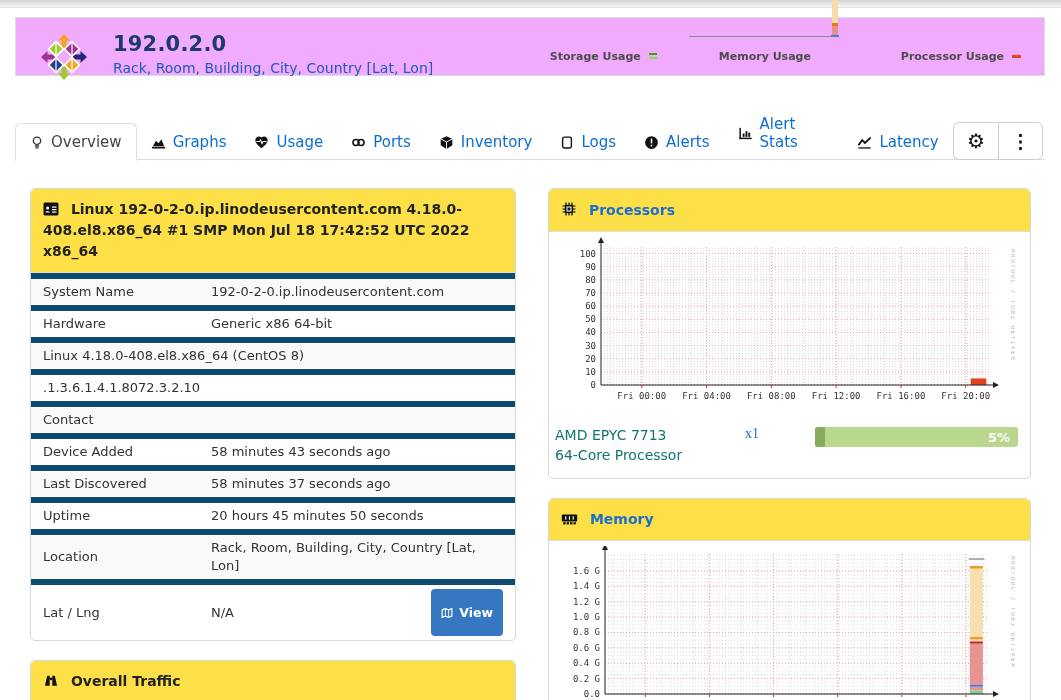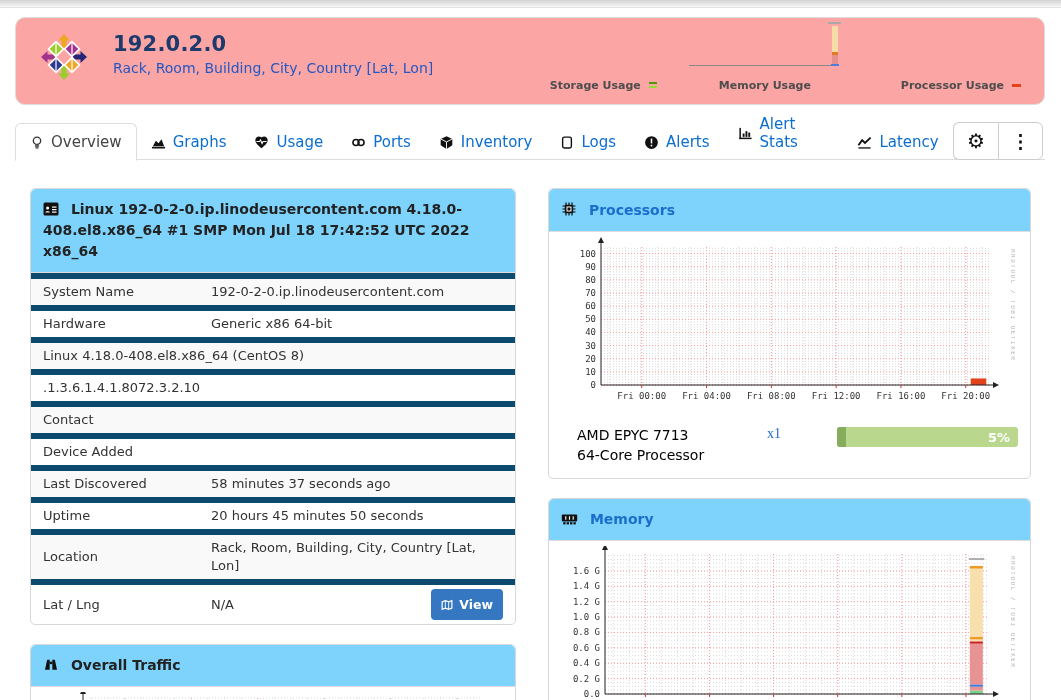--- a/index.html
+++ b/index.html
@@ -1,21 +1,21 @@
 <!DOCTYPE html>
 <html><head>
 <meta charset="utf-8">
 <style>
   html,body{margin:0;padding:0;width:1061px;height:700px;overflow:hidden;background:#fff;
     font-family:"DejaVu Sans","Liberation Sans",sans-serif;color:#333;}
   .topstrip{position:absolute;left:0;top:0;width:100%;height:7px;
     background:linear-gradient(#d2d2d2,#f7f7f7);border-bottom:1px solid #e3e3e3;}
   
-  .header-card{position:absolute;left:15px;top:17px;width:1030px;height:88px;
-    border:1px solid #ddd;border-radius:10px;background:#fca5a5;box-sizing:border-box;}
+  .header-card{position:absolute;left:15px;top:17px;width:1030px;height:59px;
+    border:1px solid #ddd;border-radius:0;background:#f0abfc;box-sizing:border-box;}
   .logo{position:absolute;left:24px;top:15px;}
   .head-text{position:absolute;left:97px;top:14px;}
   .dev-title{font-size:21px;font-weight:bold;color:#1d3a6c;letter-spacing:.2px;}
   .dev-loc{font-size:14px;color:#2257c4;text-decoration:none;display:inline-block;margin-top:4px;cursor:pointer;}
   .spark-group{position:absolute;right:22px;bottom:12px;display:flex;align-items:flex-end;gap:30px;}
   .spark-label{font-size:11px;font-weight:bold;color:#4d4d4d;white-space:nowrap;padding-left:30px;}
   .spark-item{display:flex;align-items:flex-end;gap:8px;cursor:pointer;}
   .spark-item.col{flex-direction:column;align-items:flex-start;gap:10px;}
   .mini{position:relative;display:inline-block;}
   .mini i{position:absolute;display:block;}
@@ -43,36 +43,36 @@
   .tab-actions{position:absolute;right:2px;top:2px;display:flex;z-index:3;}
   .btn-tool{width:45px;height:38px;background:#fff;border:1px solid #ccc;display:flex;align-items:center;
     justify-content:center;font-size:20px;color:#111;cursor:pointer;box-sizing:border-box;}
   .btn-tool.first{border-radius:6px 0 0 6px;border-right:none;}
   .btn-tool.last{border-radius:0 6px 6px 0;}
   .kebab{font-weight:bold;font-size:19px;letter-spacing:0;}
   
   .left-col{position:absolute;left:30px;top:188px;width:486px;}
   .right-col{position:absolute;left:548px;top:188px;width:483px;}
   .panel{border:1px solid #d8d8d8;border-radius:5px;background:#fff;box-sizing:border-box;}
-  .panel-head{background:#7dd3fc;border-bottom:1px solid #ddd;border-radius:5px 5px 0 0;
+  .panel-head{background:#fde047;border-bottom:1px solid #ddd;border-radius:5px 5px 0 0;
     padding:10px 12px;font-size:14px;font-weight:bold;color:#222;line-height:1.5;}
   .panel-head .ph-icon{margin-right:7px;position:relative;top:2px;}
   .panel-head.linkish{color:#1b6ecc;cursor:pointer;}
   
   .sysrow{display:flex;padding:4px 12px;font-size:13px;line-height:18px;border-top:6px solid #0c4a6e;align-items:center;}
   .sysrow:nth-child(odd){background:#f9f9f9;}
   .sysrow .k{flex:0 0 168px;color:#333;}
   .sysrow .v{flex:1;color:#333;}
   .btn-view{background:#3577c0;color:#fff;border:none;border-radius:4px;font-size:12.5px;font-weight:bold;
-    padding:8px 10px;display:inline-flex;align-items:center;gap:6px;cursor:pointer;
+    padding:16px 10px;display:inline-flex;align-items:center;gap:6px;cursor:pointer;
     font-family:"DejaVu Sans","Liberation Sans",sans-serif;}
   .panel-body{padding:5px 6px 8px 6px;}
   
   .cpu-row{display:flex;align-items:flex-start;padding:8px 12px 12px 6px;font-size:14px;}
-  .cpu-name{flex:0 0 190px;color:#000000;line-height:1.45;cursor:pointer;margin-left:22px;}
+  .cpu-name{flex:0 0 190px;color:#0f766e;line-height:1.45;cursor:pointer;}
   .cpu-count{flex:0 0 70px;color:#1b6ecc;padding-top:1px;font-family:Liberation Serif, serif;}
   .cpu-barwrap{flex:1;height:20px;border-radius:3px;overflow:hidden;position:relative;margin-top:2px;}
   .cpu-fill{position:absolute;left:0;top:0;bottom:0;}
   .cpu-pct{position:absolute;right:8px;top:0;bottom:0;display:flex;align-items:center;
     color:#fff;font-size:13px;font-weight:bold;}
   .mt{margin-top:19px;}
   .chart{display:block;cursor:pointer;}
   .cl{font:9px "DejaVu Sans Mono","Liberation Mono",monospace;fill:#333;}
   .wm{font:6px "DejaVu Sans Mono","Liberation Mono",monospace;fill:#b5b5b5;letter-spacing:1.5px;}
 </style>
@@ -244,20 +244,21 @@
           <span class="v">Linux 4.18.0-408.el8.x86_64 (CentOS 8)</span>
         </div>
       <div class="sysrow">
           <span class="v">.1.3.6.1.4.1.8072.3.2.10</span>
         </div>
       <div class="sysrow">
           <span class="k">Contact</span>
         </div>
       <div class="sysrow">
           <span class="k">Device Added</span>
+          <span class="v">58 minutes 43 seconds ago</span>
         </div>
       <div class="sysrow">
           <span class="k">Last Discovered</span>
           <span class="v">58 minutes 37 seconds ago</span>
         </div>
       <div class="sysrow">
           <span class="k">Uptime</span>
           <span class="v">20 hours 45 minutes 50 seconds</span>
         </div>
       <div class="sysrow">

